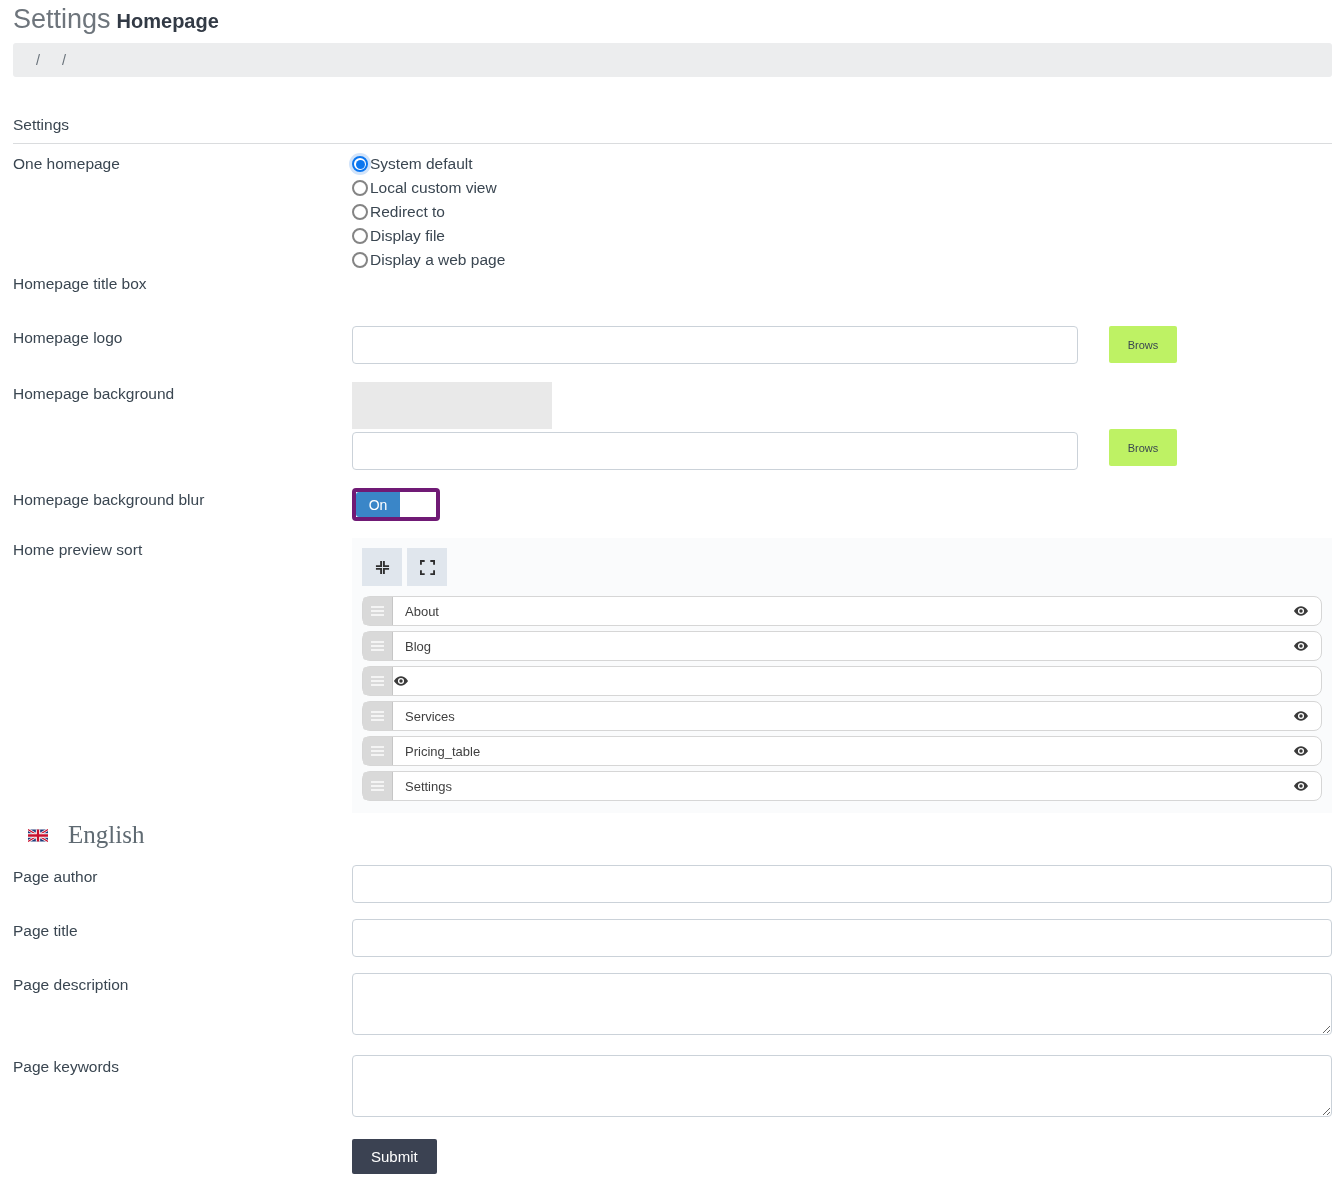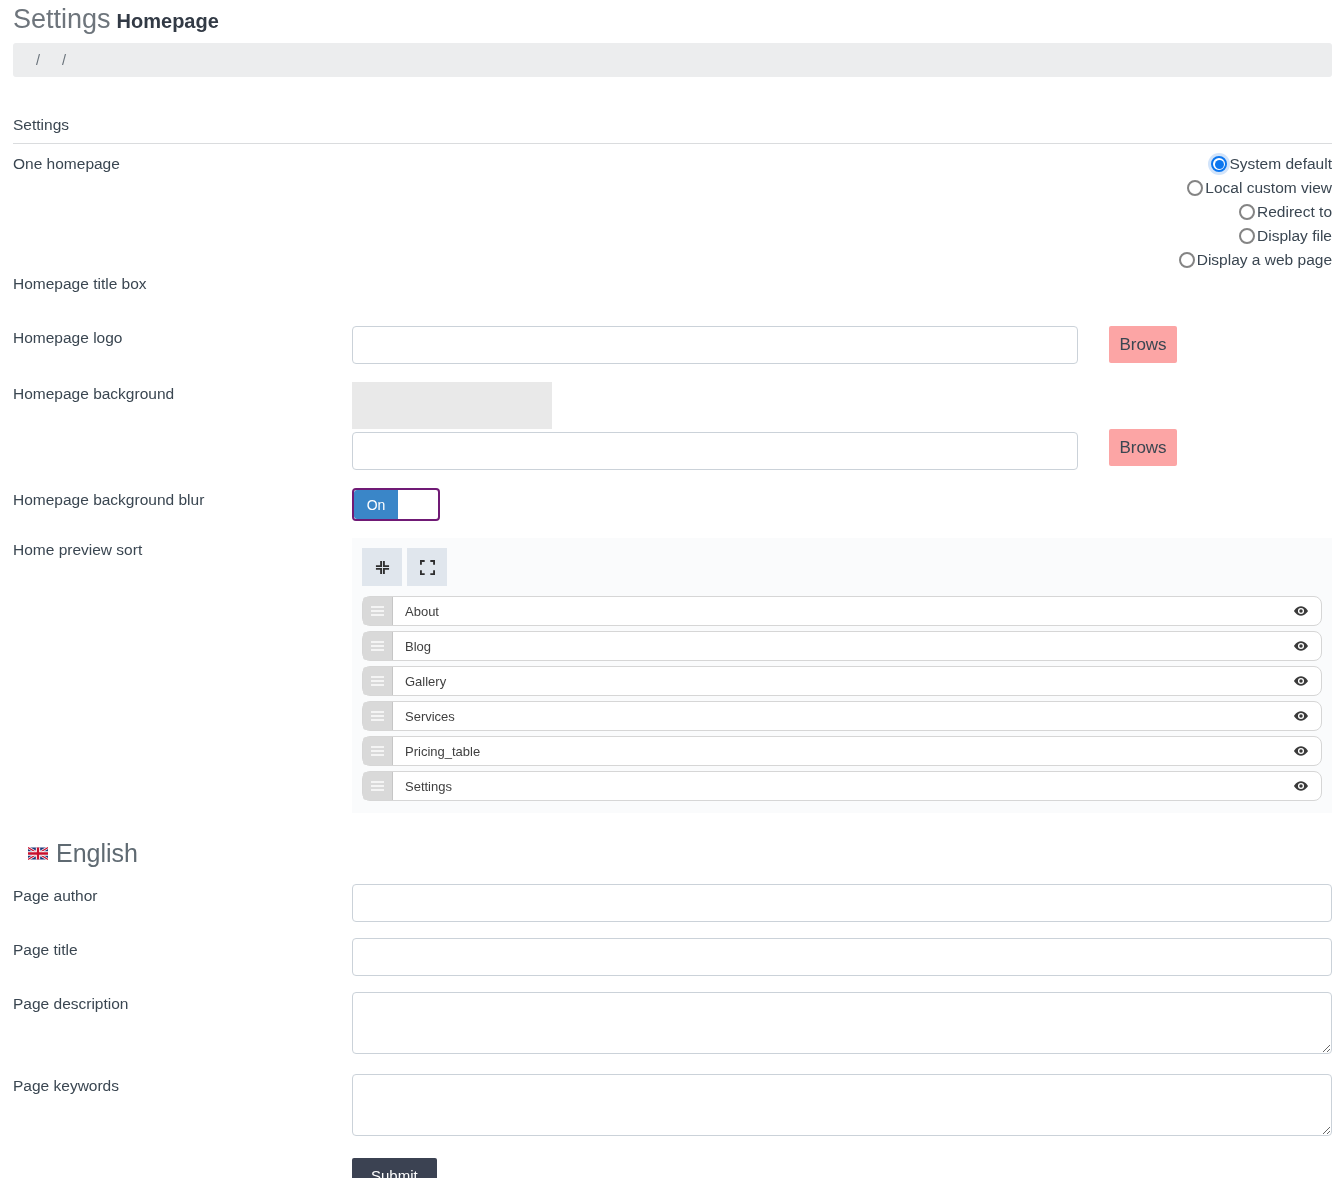--- a/index.html
+++ b/index.html
@@ -30,21 +30,21 @@
     padding-bottom:9px; border-bottom:1px solid #dadcde;
   }
 
   
   .frow { display:flex; align-items:flex-start; margin-top:17px; }
   .frow-label { flex:0 0 339px; line-height:24px; color:#3a4651; }
   .frow-control { flex:1; }
 
   
   .frow.radios { margin-top:8px; }
-  .radio-item { display:flex; align-items:center; height:24px; cursor:pointer;justify-content:flex-end; }
+  .radio-item { display:flex; align-items:center; height:24px; cursor:pointer; }
   .radio {
     width:16px; height:16px; border:2px solid #848484; border-radius:50%;
     margin-right:2px; position:relative; background:#fff; flex:0 0 16px;
   }
   .radio-item.selected .radio {
     border-color:#0b76ef; box-shadow:0 0 0 3px #d2e4fa;
   }
   .radio-item.selected .radio::after {
     content:""; position:absolute; inset:1.5px; border-radius:50%; background:#0b76ef;
   }
@@ -62,31 +62,31 @@
   }
 
   
   .frow.logo { margin-top:30px; }
   .input-group { display:flex; align-items:flex-start; }
   .text-input {
     width:726px; height:38px; border:1px solid #cbd2d9; border-radius:4px;
     padding:0 10px; font:inherit; color:#3a4651; background:#fff; outline:none;
   }
   .browse-btn {
-    margin-left:31px; width:68px; height:37px; background:#fca5a5; border:none;
-    border-radius:2px; font:inherit; font-size:17px; color:#3a4651; cursor:pointer;
+    margin-left:31px; width:68px; height:37px; background:#bef264; border:none;
+    border-radius:2px; font:inherit; font-size:11px; color:#3a4651; cursor:pointer;
   }
   .bg-preview { width:200px; height:47px; background:#e9e9e9; }
   .frow.background .text-input { margin-top:3px; }
   .frow.background { margin-top:18px; }
 
   
   .frow.blur { margin-top:18px; }
   .toggle {
-    width:88px; height:33px; border:2px solid #701a75; border-radius:4px;
+    width:88px; height:33px; border:4px solid #701a75; border-radius:4px;
     background:#fff; display:flex; overflow:hidden; cursor:pointer;
   }
   .toggle-on {
     width:44px; height:100%; background:#3a86c8; color:#fff; font-size:14px;
     display:flex; align-items:center; justify-content:center; border-radius:3px 0 0 3px;
   }
 
   
   .frow.sort { margin-top:17px; }
   .sort-panel { background:#fafbfc; padding:10px; width:980px; }
@@ -104,21 +104,21 @@
     width:30px; height:28px; background:#d9d9d9; border-right:1px solid #c6c6c6;
     border-radius:3px 0 0 3px; display:flex; flex-direction:column; gap:2px;
     align-items:center; justify-content:center; cursor:grab; flex:0 0 30px;
   }
   .drag-handle i { display:block; width:13px; height:2px; background:#f4f4f4; }
   .sort-item-label { margin-left:12px; flex:1; font-size:13px; color:#3f3f3f; }
   .eye-btn { margin-right:12px; display:flex; cursor:pointer; background:none; border:none; padding:0; }
 
   
   .lang-heading {
-    margin-top:26px; padding-left:15px; display:flex; align-items:center; gap:8px;
+    margin-top:8px; padding-left:15px; display:flex; align-items:center; gap:20px;font-family:Liberation Serif, serif;
   }
   .lang-heading .lang-name { font-size:25px; font-weight:300; color:#5f6a72; }
   .flag { display:flex; }
 
   
   .frow.pagefield { margin-top:16px; }
   .text-input.full { width:980px; }
   .textarea-input {
     width:980px; height:62px; border:1px solid #cbd2d9; border-radius:4px;
     padding:6px 10px; font:inherit; color:#3a4651; resize:both; outline:none;
@@ -261,21 +261,20 @@
                 <circle cx="12" cy="10" r="2.6" fill="#3a3a3a"></circle>
               </svg>
             </button>
           </div>
             <div class="sort-row">
             <span class="drag-handle">
                 <i></i>
                 <i></i>
                 <i></i>
               </span>
-            <span class="sort-item-label">Gallery</span>
             <button class="eye-btn">
               <svg width="16" height="14" viewBox="0 0 24 20">
                 <path d="M12 3C5.5 3 1.5 10 1.5 10s4 7 10.5 7 10.5-7 10.5-7-4-7-10.5-7zm0 11.6A4.6 4.6 0 1 1 12 5.4a4.6 4.6 0 0 1 0 9.2z" fill="#3a3a3a"></path>
                 <circle cx="12" cy="10" r="2.6" fill="#3a3a3a"></circle>
               </svg>
             </button>
           </div>
             <div class="sort-row">
             <span class="drag-handle">
                 <i></i>

